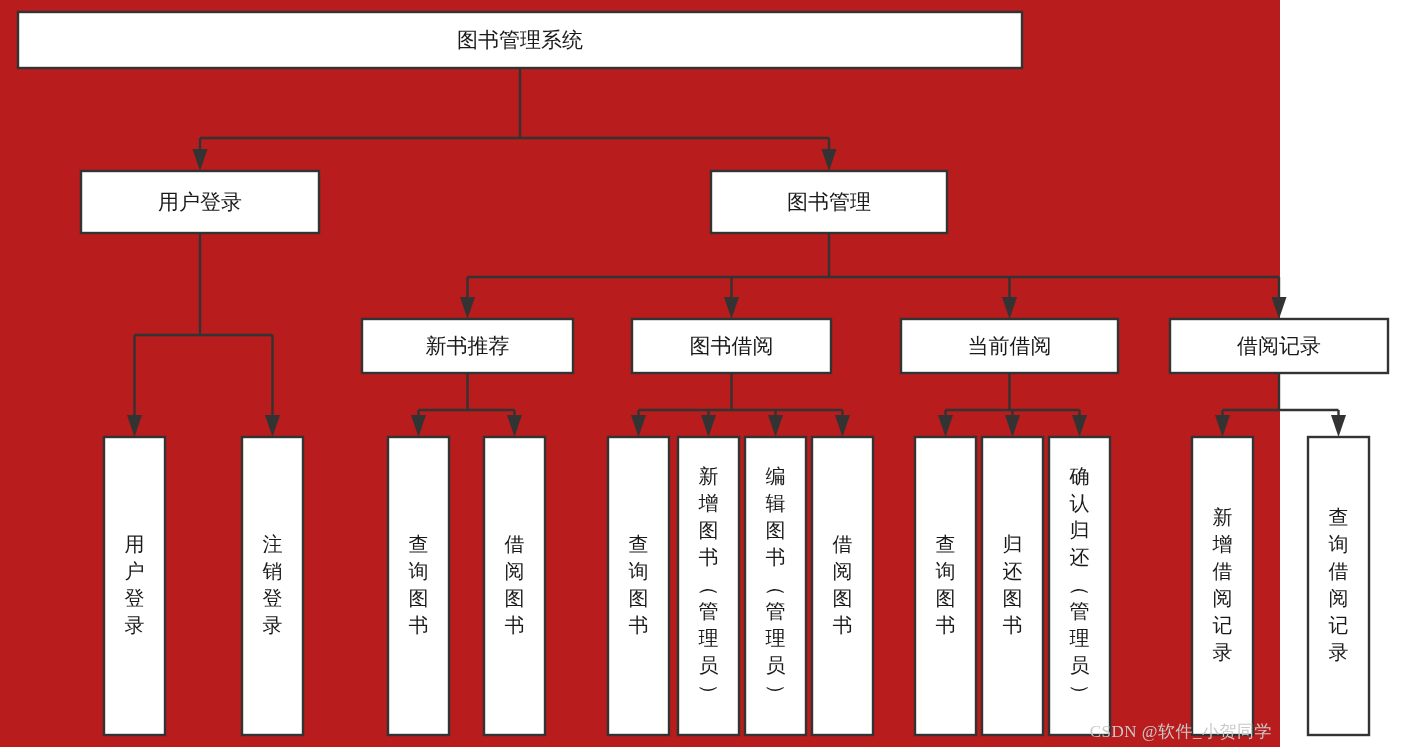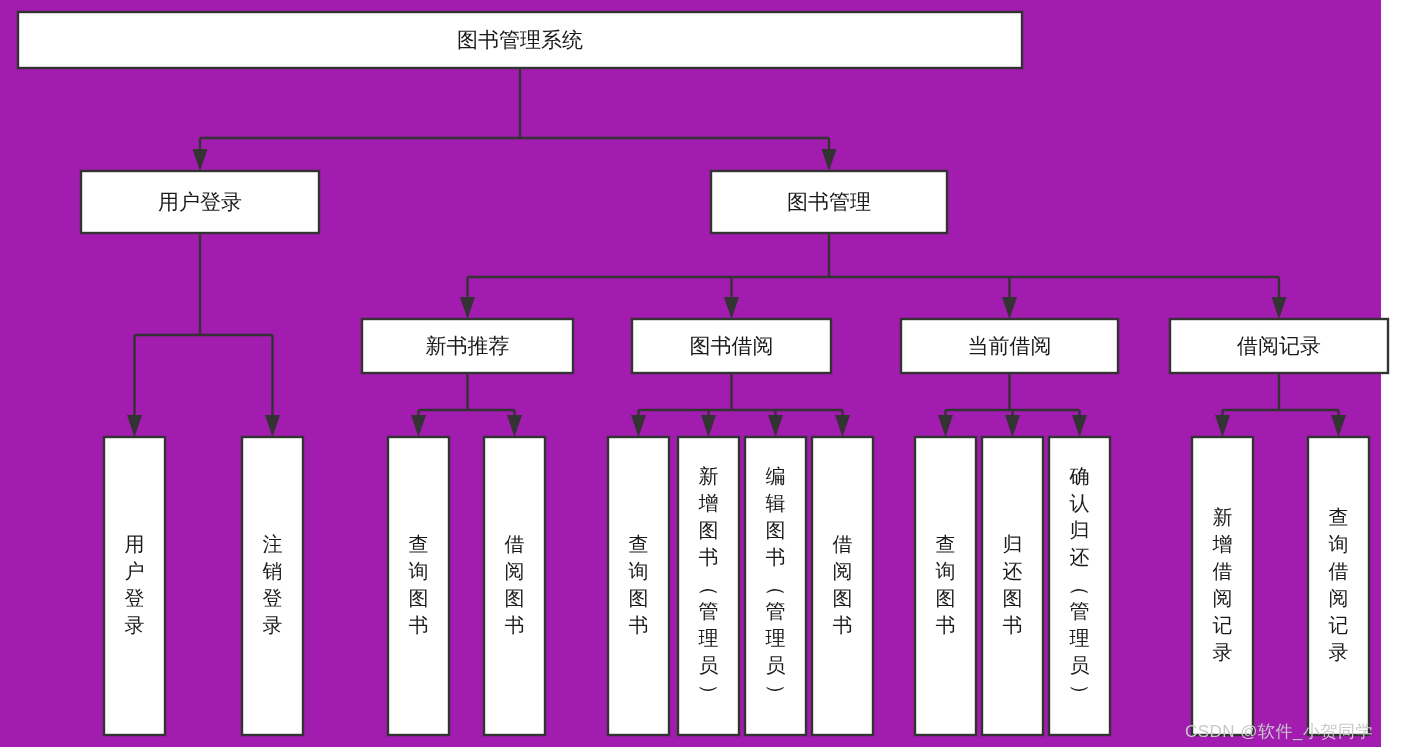--- a/index.html
+++ b/index.html
@@ -8,23 +8,23 @@
     background: #ffffff;
   }
   body {
     width: 1405px;
     height: 747px;
     font-family: "Liberation Sans", "DejaVu Sans", sans-serif;
     overflow: hidden;
   }
   #diagram-root {
     position: relative;
-    width: 1381px;
+    width: 1280px;
     height: 747px;
-    background: #a21caf;
+    background: #b91c1c;
   }
   svg#diagram-canvas {
     position: absolute;
     left: 0;
     top: 0;
     width: 1405px;
     height: 747px;
     display: block;
   }
   .node-box {
@@ -53,21 +53,21 @@
     font-family: "Liberation Sans", "DejaVu Sans", sans-serif;
     font-size: 20px;
     fill: #1a1a1a;
     text-anchor: middle;
     dominant-baseline: middle;
   }
   .watermark-text {
     position: absolute;
     right: 8px;
     bottom: 4px;
-    font-family: Liberation Sans, sans-serif;
+    font-family: Liberation Serif, serif;
     font-size: 17px;
     color: #c9c9c9;
     white-space: nowrap;
     letter-spacing: 0.5px;
     user-select: none;
     text-align: center;
   }
 </style>
 </head>
 <body>

